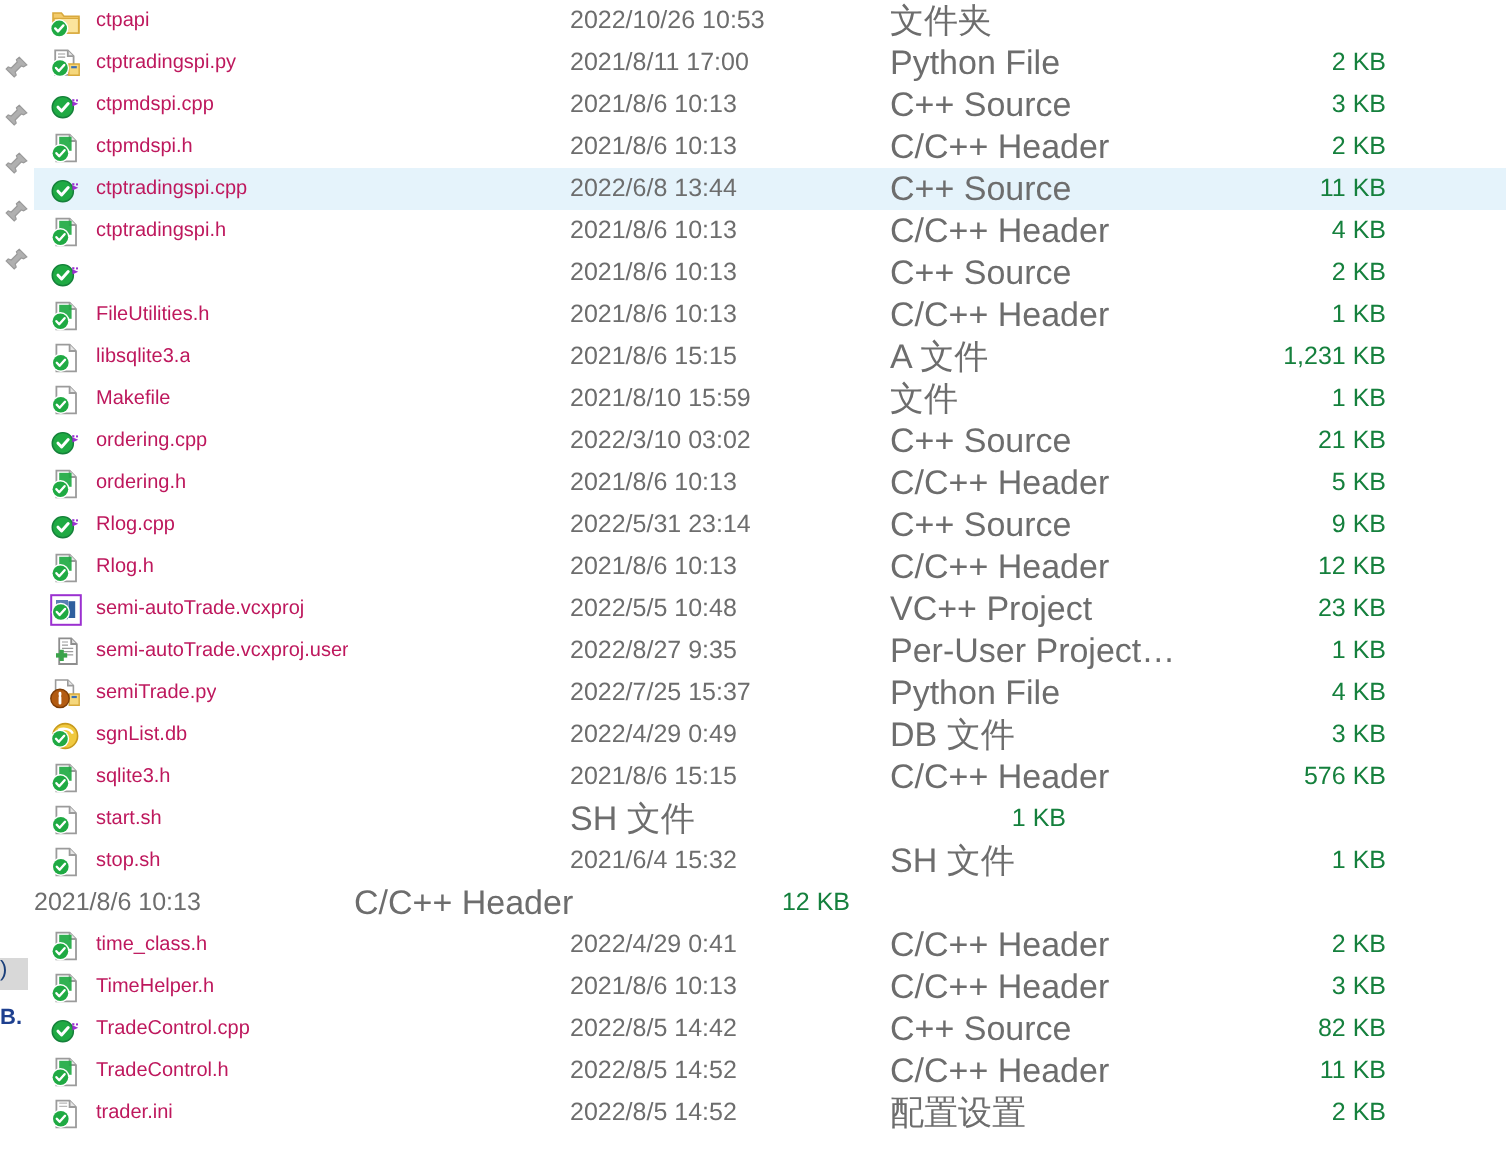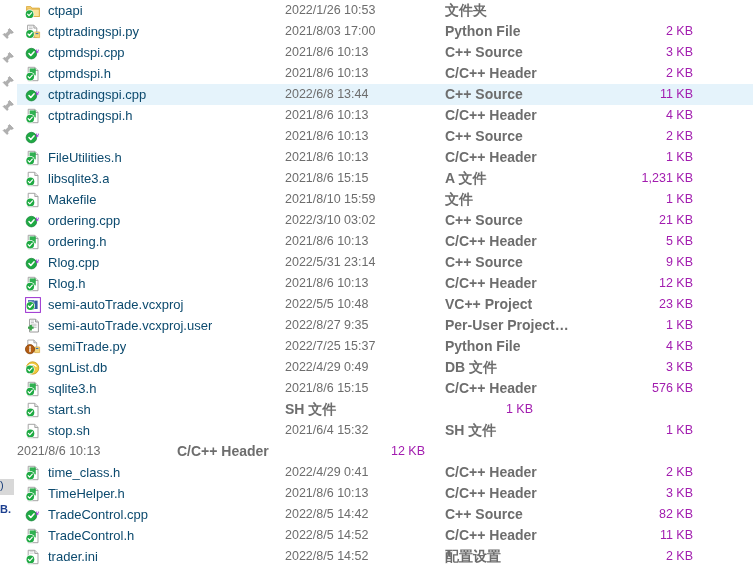--- a/index.html
+++ b/index.html
@@ -40,33 +40,33 @@
   .cell-name{
     width:268px;flex:0 0 268px;display:flex;align-items:center;
     padding-left:8px;box-sizing:border-box;overflow:hidden;
   }
   .icon{
     width:16px;height:16px;flex:0 0 16px;margin-right:7px;
     position:relative;display:block;
   }
   .icon svg{display:block;}
   .fname{
-    font-size:13px;color:#0c4a6e;overflow:hidden;text-overflow:ellipsis;
+    font-size:10px;color:#be185d;overflow:hidden;text-overflow:ellipsis;
     letter-spacing:0px;
   }
   .cell-date{
     width:160px;flex:0 0 160px;font-size:12.5px;color:#6d6d6d;
     text-align:left;overflow:hidden;
   }
   .cell-type{
-    width:150px;flex:0 0 150px;font-size:14px;color:#6d6d6d;
-    text-align:left;overflow:hidden;font-weight:bold;
+    width:150px;flex:0 0 150px;font-size:17px;color:#6d6d6d;
+    text-align:left;overflow:hidden;
   }
   .cell-size{
-    width:108px;flex:0 0 108px;font-size:12.5px;color:#a21caf;
+    width:108px;flex:0 0 108px;font-size:12.5px;color:#15803d;
     text-align:right;padding-right:10px;box-sizing:border-box;overflow:hidden;
   }
 </style>
 </head>
 <body>
 
 <div id="app">
 
   <div class="nav-pane">
     <div id="pins">
@@ -107,41 +107,41 @@
             <svg width="16" height="16" viewBox="0 0 16 16">
               <path d="M1.5 3.5h4.2l1.3 1.6h7.5v8.4h-13z" fill="#f3cb6b" stroke="#d9a93c" stroke-width="0.8"></path>
               <path d="M2 6.2h12.3v7.3H2z" fill="#fbe49d" stroke="#d9a93c" stroke-width="0.7"></path>
               <circle cx="4.6" cy="11.2" r="4.6" fill="#ffffff"></circle>
               <circle cx="4.6" cy="11.2" r="3.9" fill="#1faa43"></circle>
               <path d="M2.5999999999999996 11.2 l1.4 1.5 l2.7 -3" stroke="#ffffff" stroke-width="1.2" fill="none" stroke-linecap="round" stroke-linejoin="round"></path>
             </svg>
           </span>
           <span class="fname">ctpapi</span>
         </div>
-        <div class="cell-date">2022/1/26 10:53</div>
+        <div class="cell-date">2022/10/26 10:53</div>
         <div class="cell-type">文件夹</div>
         <div class="cell-size"></div>
       </div>
       <div class="row">
         <div class="cell-name">
           <span class="icon">
             <svg width="16" height="16" viewBox="0 0 16 16">
               <path d="M2.6 1.2h6.3l2.9 2.9v9.3H2.6z" fill="#ffffff" stroke="#9b9b9b" stroke-width="0.9"></path>
               <path d="M8.9 1.2v2.9h2.9" fill="#e6e6e6" stroke="#9b9b9b" stroke-width="0.9"></path>
               <path d="M4.0 3.0h3.6M4.0 4.6h3.6M4.0 6.2h2.5" stroke="#9b9b9b" stroke-width="0.6"></path>
               <path d="M9.4 8.0h5.2v5.6H9.4z" fill="#f5d77c" stroke="#d8a93b" stroke-width="0.7"></path>
               <path d="M10.6 9.6h2.8" stroke="#3a6fb5" stroke-width="1.1"></path>
               <circle cx="5" cy="10" r="4.6" fill="#ffffff"></circle>
               <circle cx="5" cy="10" r="3.9" fill="#1faa43"></circle>
               <path d="M3 10 l1.4 1.5 l2.7 -3" stroke="#ffffff" stroke-width="1.2" fill="none" stroke-linecap="round" stroke-linejoin="round"></path>
             </svg>
           </span>
           <span class="fname">ctptradingspi.py</span>
         </div>
-        <div class="cell-date">2021/8/03 17:00</div>
+        <div class="cell-date">2021/8/11 17:00</div>
         <div class="cell-type">Python File</div>
         <div class="cell-size">2 KB</div>
       </div>
       <div class="row">
         <div class="cell-name">
           <span class="icon">
             <svg width="16" height="16" viewBox="0 0 16 16">
               <circle cx="6.4" cy="8.6" r="4.6" fill="#ffffff"></circle>
               <circle cx="6.4" cy="8.6" r="3.9" fill="#1faa43"></circle>
               <path d="M4.4 8.6 l1.4 1.5 l2.7 -3" stroke="#ffffff" stroke-width="1.2" fill="none" stroke-linecap="round" stroke-linejoin="round"></path>

